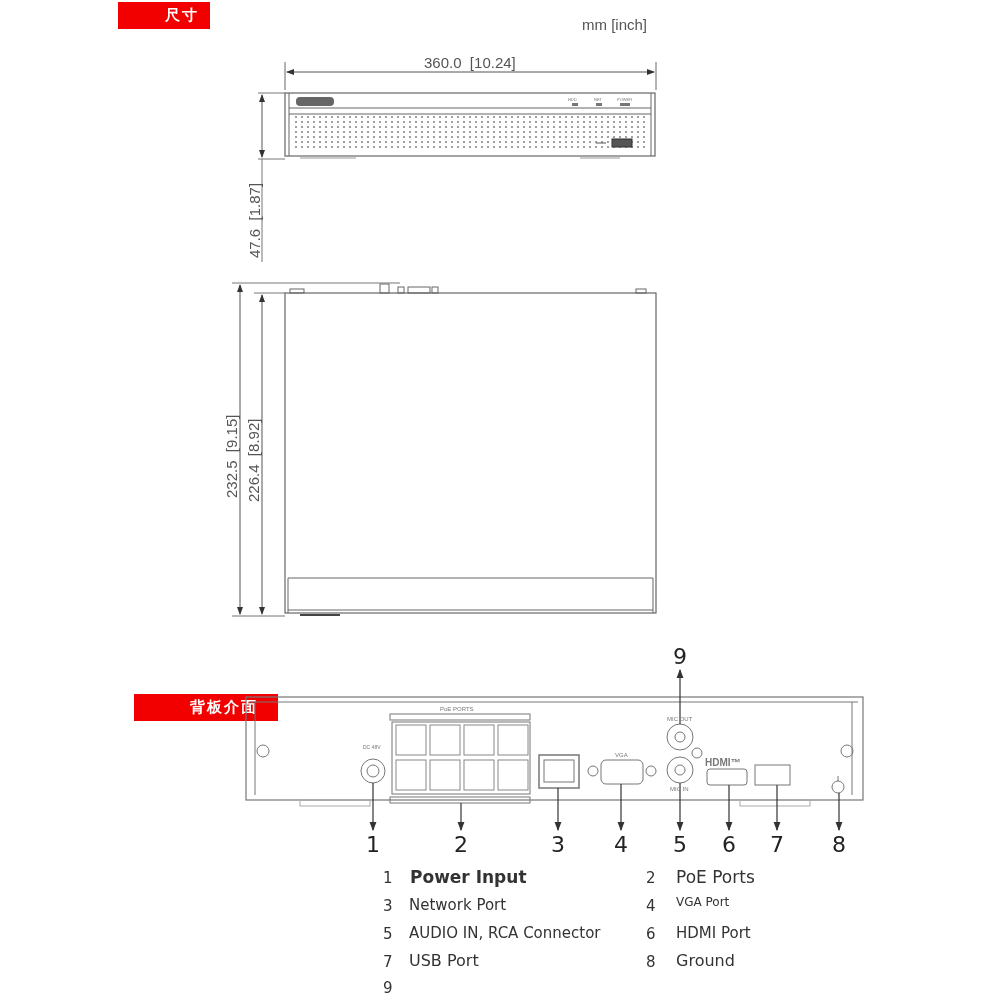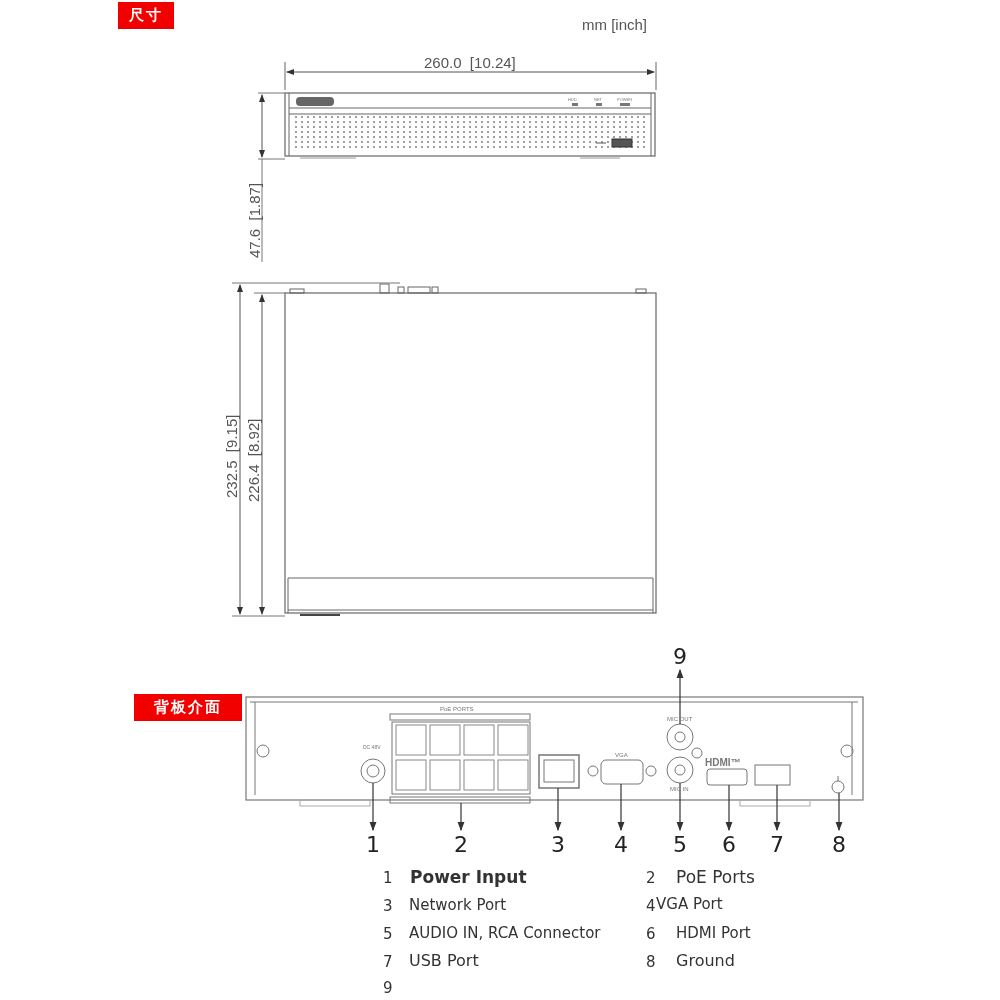--- a/index.html
+++ b/index.html
@@ -1,18 +1,18 @@
 <!DOCTYPE html>
 <html><head>
 <meta charset="utf-8">
 <style>
   html,body{margin:0;padding:0;background:#fff;}
   body{width:1000px;height:1000px;position:relative;overflow:hidden;font-family:"Liberation Sans",sans-serif;color:#333;}
   .abs{position:absolute;}
-  .tag{background:#f20000;color:#fff;font-weight:bold;font-size:15px;display:flex;align-items:center;justify-content:center;letter-spacing:2px;font-family:"DejaVu Sans",sans-serif;}
+  .tag{background:#f20000;color:#fff;font-weight:bold;font-size:15px;display:flex;align-items:center;justify-content:center;letter-spacing:2px;font-family:"DejaVu Sans",sans-serif;padding-left:36px;}
   .dim-text{font-family:"Liberation Sans",sans-serif;font-size:14px;color:#555;}
   .vtext{transform:rotate(-90deg);transform-origin:left top;white-space:nowrap;}
   .num{font-family:"DejaVu Sans",sans-serif;font-size:22px;color:#222;}
   .legend{font-family:"DejaVu Sans",sans-serif;font-size:15px;color:#333;}
   .legend .n{position:absolute;width:14px;text-align:left;}
   .legend .l{position:absolute;white-space:nowrap;}
   svg{position:absolute;left:0;top:0;}
 </style>
 </head>
 <body>
@@ -143,21 +143,21 @@
     <line x1="558" y1="788" x2="558" y2="830" marker-end="url(#ah)"></line>
     <line x1="621" y1="784" x2="621" y2="830" marker-end="url(#ah)"></line>
     <line x1="680" y1="783" x2="680" y2="830" marker-end="url(#ah)"></line>
     <line x1="729" y1="785" x2="729" y2="830" marker-end="url(#ah)"></line>
     <line x1="777" y1="785" x2="777" y2="830" marker-end="url(#ah)"></line>
     <line x1="839" y1="793" x2="839" y2="830" marker-end="url(#ah)"></line>
     <line x1="680" y1="724" x2="680" y2="670" marker-end="url(#ah)"></line>
   </g>
 </svg>
 
-<div class="abs dim-text" style="left:424px;top:54px;font-size:15px;white-space:pre;">260.0  [10.24]</div>
+<div class="abs dim-text" style="left:424px;top:54px;font-size:15px;white-space:pre;">360.0  [10.24]</div>
 <div class="abs dim-text vtext" style="left:246px;top:258px;font-size:15px;white-space:pre;">47.6  [1.87]</div>
 <div class="abs dim-text vtext" style="left:223px;top:498px;font-size:15px;white-space:pre;">232.5  [9.15]</div>
 <div class="abs dim-text vtext" style="left:245px;top:502px;font-size:15px;white-space:pre;">226.4  [8.92]</div>
 
 <div class="abs" style="left:568px;top:97px;font-size:4px;color:#777;">HDD</div>
 <div class="abs" style="left:594px;top:97px;font-size:4px;color:#777;">NET</div>
 <div class="abs" style="left:617px;top:97px;font-size:4px;color:#777;">POWER</div>
 
 <div class="abs" style="left:440px;top:706px;font-size:6px;color:#777;">PoE PORTS</div>
 <div class="abs" style="left:363px;top:744px;font-size:5px;color:#777;">DC 48V</div>
@@ -178,21 +178,21 @@
 
 <div class="abs legend" style="left:0;top:0;width:1000px;height:1000px;pointer-events:none;">
   <span class="n" style="left:383px;top:869px;">1</span>
   <span class="l" style="left:410px;top:867px;font-size:17px;font-weight:bold;">Power Input</span>
   <span class="n" style="left:646px;top:869px;">2</span>
   <span class="l" style="left:676px;top:867px;font-size:17px;">PoE Ports</span>
 
   <span class="n" style="left:383px;top:897px;">3</span>
   <span class="l" style="left:409px;top:896px;">Network Port</span>
   <span class="n" style="left:646px;top:897px;">4</span>
-  <span class="l" style="left:656px;top:895px;font-size:15px;text-align:center;">VGA Port</span>
+  <span class="l" style="left:676px;top:895px;font-size:12px;text-align:center;">VGA Port</span>
 
   <span class="n" style="left:383px;top:925px;">5</span>
   <span class="l" style="left:409px;top:924px;">AUDIO IN, RCA Connector</span>
   <span class="n" style="left:646px;top:925px;">6</span>
   <span class="l" style="left:676px;top:924px;">HDMI Port</span>
 
   <span class="n" style="left:383px;top:953px;">7</span>
   <span class="l" style="left:409px;top:951px;font-size:16px;">USB Port</span>
   <span class="n" style="left:646px;top:953px;">8</span>
   <span class="l" style="left:676px;top:951px;font-size:16px;">Ground</span>

